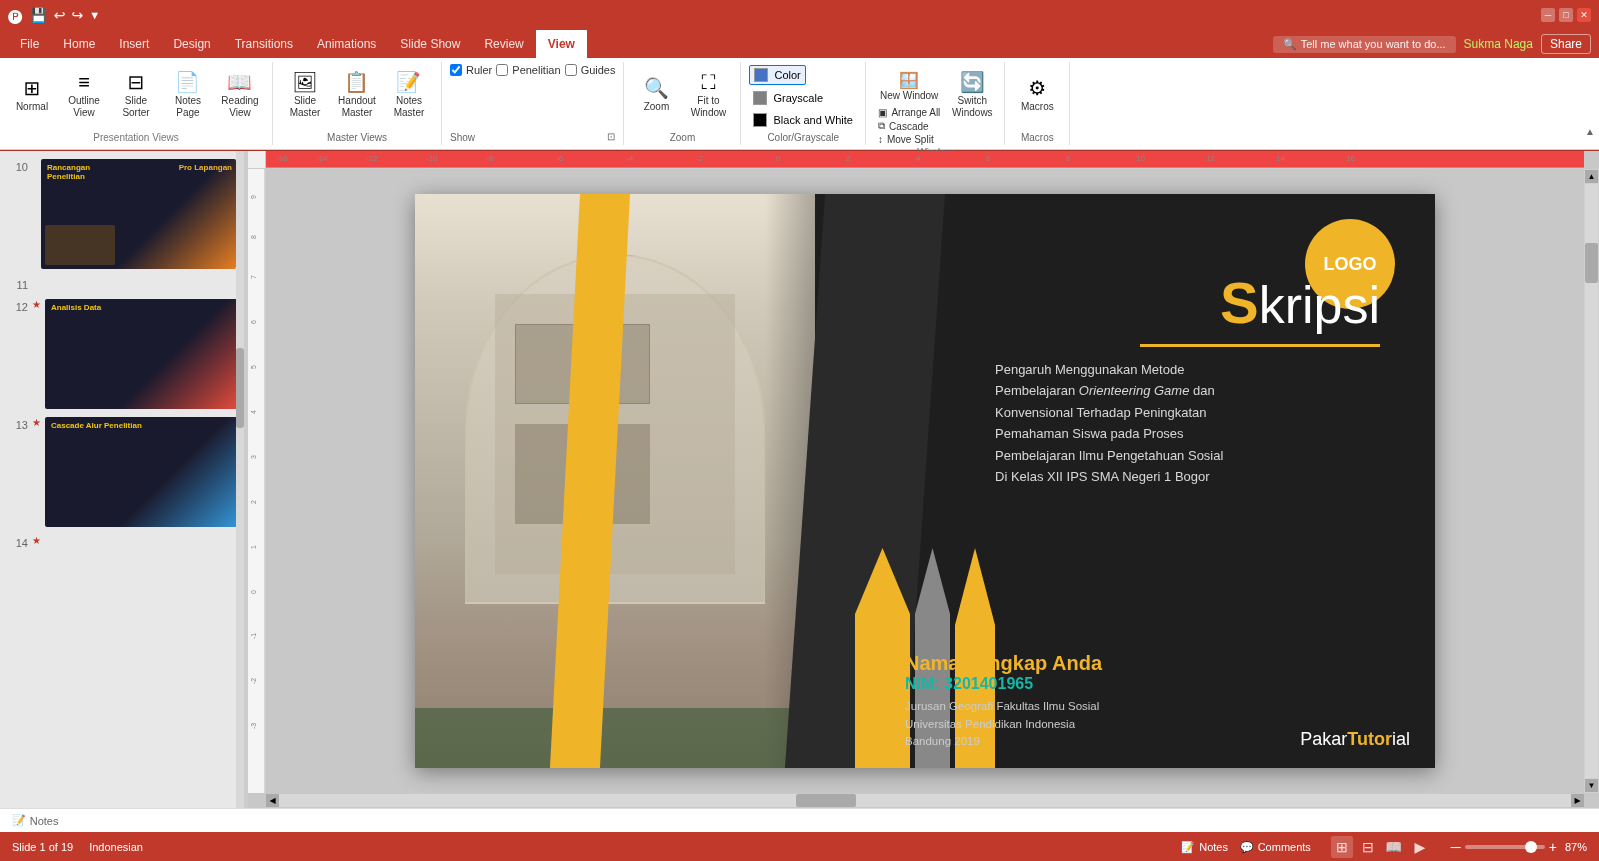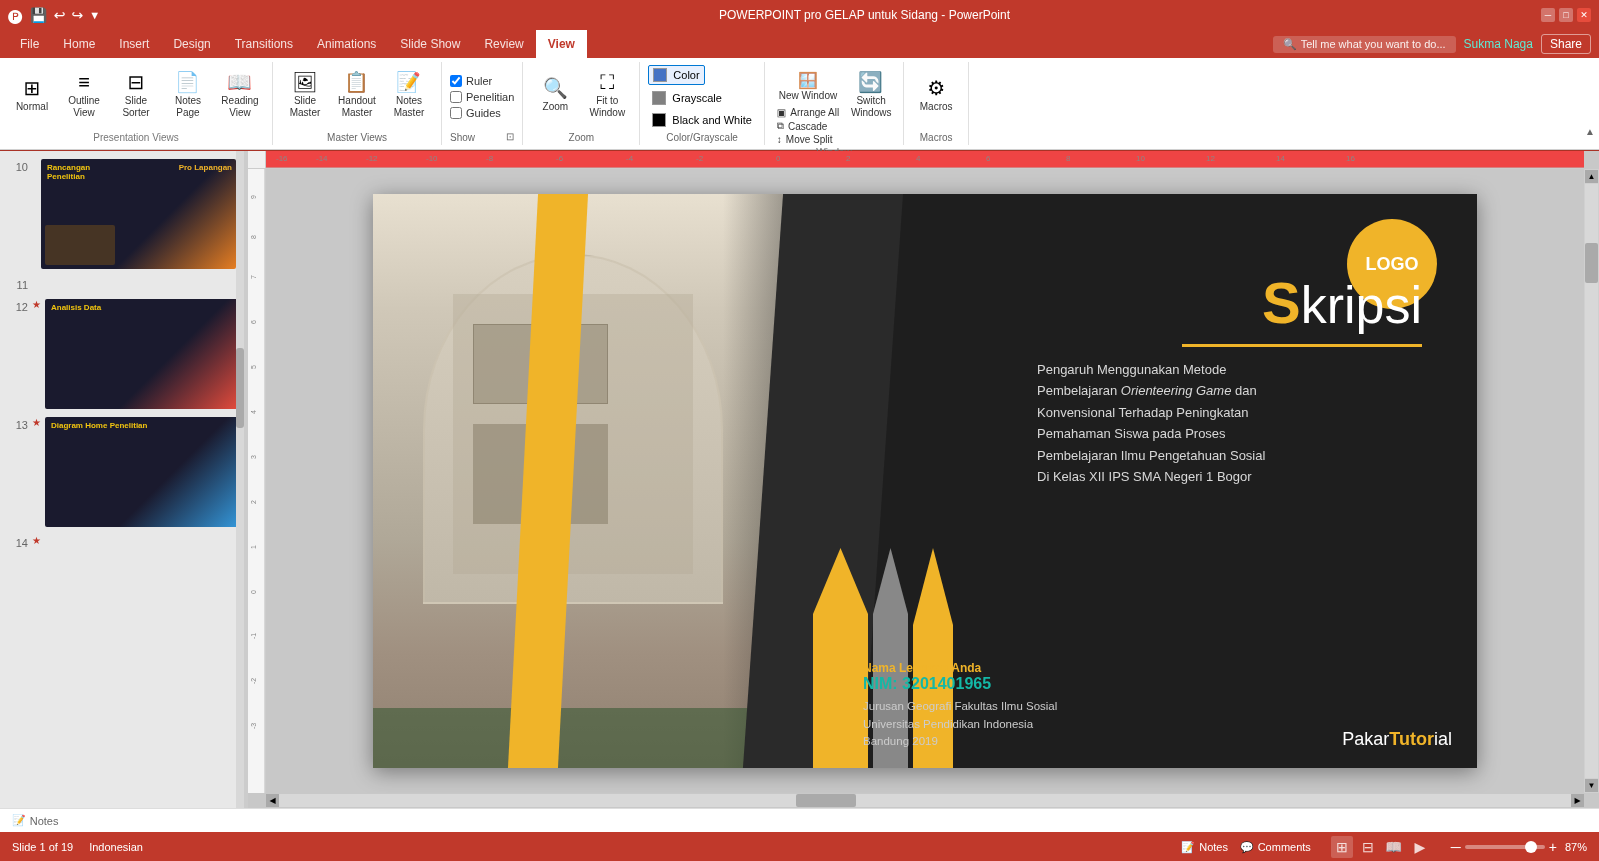--- a/index.html
+++ b/index.html
@@ -201,21 +201,21 @@
     #slide-display {
       flex: 1;
       display: flex;
       align-items: center;
       justify-content: center;
       padding: 20px;
       overflow: hidden;
     }
 
     #slide-content {
-      width: 1104px;
+      width: 1020px;
       height: 574px;
       background: #2c2c2c;
       position: relative;
       overflow: hidden;
       box-shadow: 0 4px 20px rgba(0,0,0,0.4);
     }
 
     .logo-circle {
       position: absolute;
       right: 40px; top: 25px;
@@ -288,21 +288,20 @@
 <body>
 
 <div id="titlebar">
   <div style="display:flex;align-items:center;gap:2px;width:180px;">
     <span style="font-size:14px;margin-right:4px;">🅟</span>
     <span style="color:white;font-size:14px;cursor:pointer;padding:2px;">💾</span>
     <span style="color:white;font-size:14px;cursor:pointer;padding:2px;">↩</span>
     <span style="color:white;font-size:14px;cursor:pointer;padding:2px;">↪</span>
     <span style="color:white;font-size:11px;cursor:pointer;padding:2px;">▼</span>
   </div>
-  <div class="title">POWERPOINT pro GELAP untuk Sidang - PowerPoint</div>
   <div class="win-controls">
     <div class="win-btn">─</div>
     <div class="win-btn">□</div>
     <div class="win-btn" style="background:#e74c3c;">✕</div>
   </div>
 </div>
 
 <div id="ribbon">
   <div id="ribbon-tabs">
     <div class="ribbon-tab">File</div>
@@ -312,21 +311,21 @@
     <div class="ribbon-tab">Transitions</div>
     <div class="ribbon-tab">Animations</div>
     <div class="ribbon-tab">Slide Show</div>
     <div class="ribbon-tab">Review</div>
     <div class="ribbon-tab active">View</div>
     <div style="margin-left:auto;display:flex;align-items:center;gap:8px;">
       <div style="display:flex;align-items:center;gap:4px;background:rgba(255,255,255,0.2);border-radius:3px;padding:2px 10px;font-size:11px;color:rgba(255,255,255,0.9);">
         <span>🔍</span>
         <span style="color:rgba(255,255,255,0.9);font-size:11px;">Tell me what you want to do...</span>
       </div>
-      <span style="color:#5eead4;font-size:12px;">Sukma Naga</span>
+      <span style="color:#bef264;font-size:12px;">Sukma Naga</span>
       <span style="color:white;font-size:12px;border:1px solid rgba(255,255,255,0.5);padding:2px 8px;border-radius:3px;cursor:pointer;">Share</span>
     </div>
   </div>
 
   <div id="ribbon-body">
 
     <div class="ribbon-group">
       <div class="ribbon-group-content">
         <div class="ribbon-btn">
           <span class="icon">⊞</span>
@@ -364,21 +363,21 @@
         </div>
         <div class="ribbon-btn">
           <span class="icon">📝</span>
           <span class="label">Notes<br>Master</span>
         </div>
       </div>
       <div class="ribbon-group-label">Master Views</div>
     </div>
 
     <div class="ribbon-group">
-      <div class="ribbon-group-content" style="flex-direction:column;justify-content:center;">
+      <div class="ribbon-group-content" style="flex-direction:row;justify-content:center;">
         <div class="ribbon-checkbox-item">
           <input type="checkbox" checked="" style="">
           <span>Ruler</span>
         </div>
         <div class="ribbon-checkbox-item">
           <input type="checkbox" style="">
           <span>Penelitian</span>
         </div>
         <div class="ribbon-checkbox-item">
           <input type="checkbox" style="">
@@ -494,21 +493,21 @@
       <span class="slide-star" style="color:#c0392b;">★</span>
       <div class="slide-thumb thumb-12">
         <div class="thumb-title yellow">Analisis Data</div>
       </div>
     </div>
 
     <div class="slide-item">
       <span class="slide-num">13</span>
       <span class="slide-star" style="color:#c0392b;">★</span>
       <div class="slide-thumb thumb-13">
-        <div class="thumb-title yellow">Diagram Home Penelitian</div>
+        <div class="thumb-title yellow">Cascade Alur Penelitian</div>
       </div>
     </div>
 
     <div class="slide-item">
       <span class="slide-num">14</span>
       <span class="slide-star" style="color:#c0392b;">★</span>
     </div>
 
     <div style="position:absolute;right:0;top:0;width:8px;height:100%;background:#d8d8d8;">
       <div style="width:8px;height:80px;background:#aaa;border-radius:3px;position:absolute;top:30%;"></div>
@@ -607,21 +606,21 @@
             <span style="color:white;font-size:52px;font-weight:300;font-family:Arial;">kripsi</span>
           </div>
 
           <div style="position:absolute;right:55px;top:150px;width:240px;height:3px;background:#f0b429;z-index:10;"></div>
 
           <div style="position:absolute;right:50px;top:165px;width:390px;color:#d8d8d8;font-size:13px;line-height:1.65;z-index:10;">
             <span>Pengaruh Menggunakan Metode<br>Pembelajaran <em>Orienteering Game</em> dan<br>Konvensional Terhadap Peningkatan<br>Pemahaman Siswa pada Proses<br>Pembelajaran Ilmu Pengetahuan Sosial<br>Di Kelas XII IPS SMA Negeri 1 Bogor</span>
           </div>
 
           <div style="position:absolute;left:490px;bottom:75px;z-index:10;">
-            <div style="color:#f0b429;font-size:12px;font-weight:700;">Nama Lengkap Anda</div>
+            <div style="color:#f0b429;font-size:20px;font-weight:700;">Nama Lengkap Anda</div>
             <div style="color:#14b8a6;font-size:16px;font-weight:700;">NIM: 3201401965</div>
           </div>
 
           <div style="position:absolute;left:490px;bottom:18px;color:#ccc;font-size:11.5px;line-height:1.5;z-index:10;">
             <div>Jurusan Geografi  Fakultas Ilmu Sosial</div>
             <div>Universitas Pendidikan Indonesia</div>
             <div>Bandung 2019</div>
           </div>
 
           <div style="position:absolute;right:25px;bottom:18px;z-index:10;">

